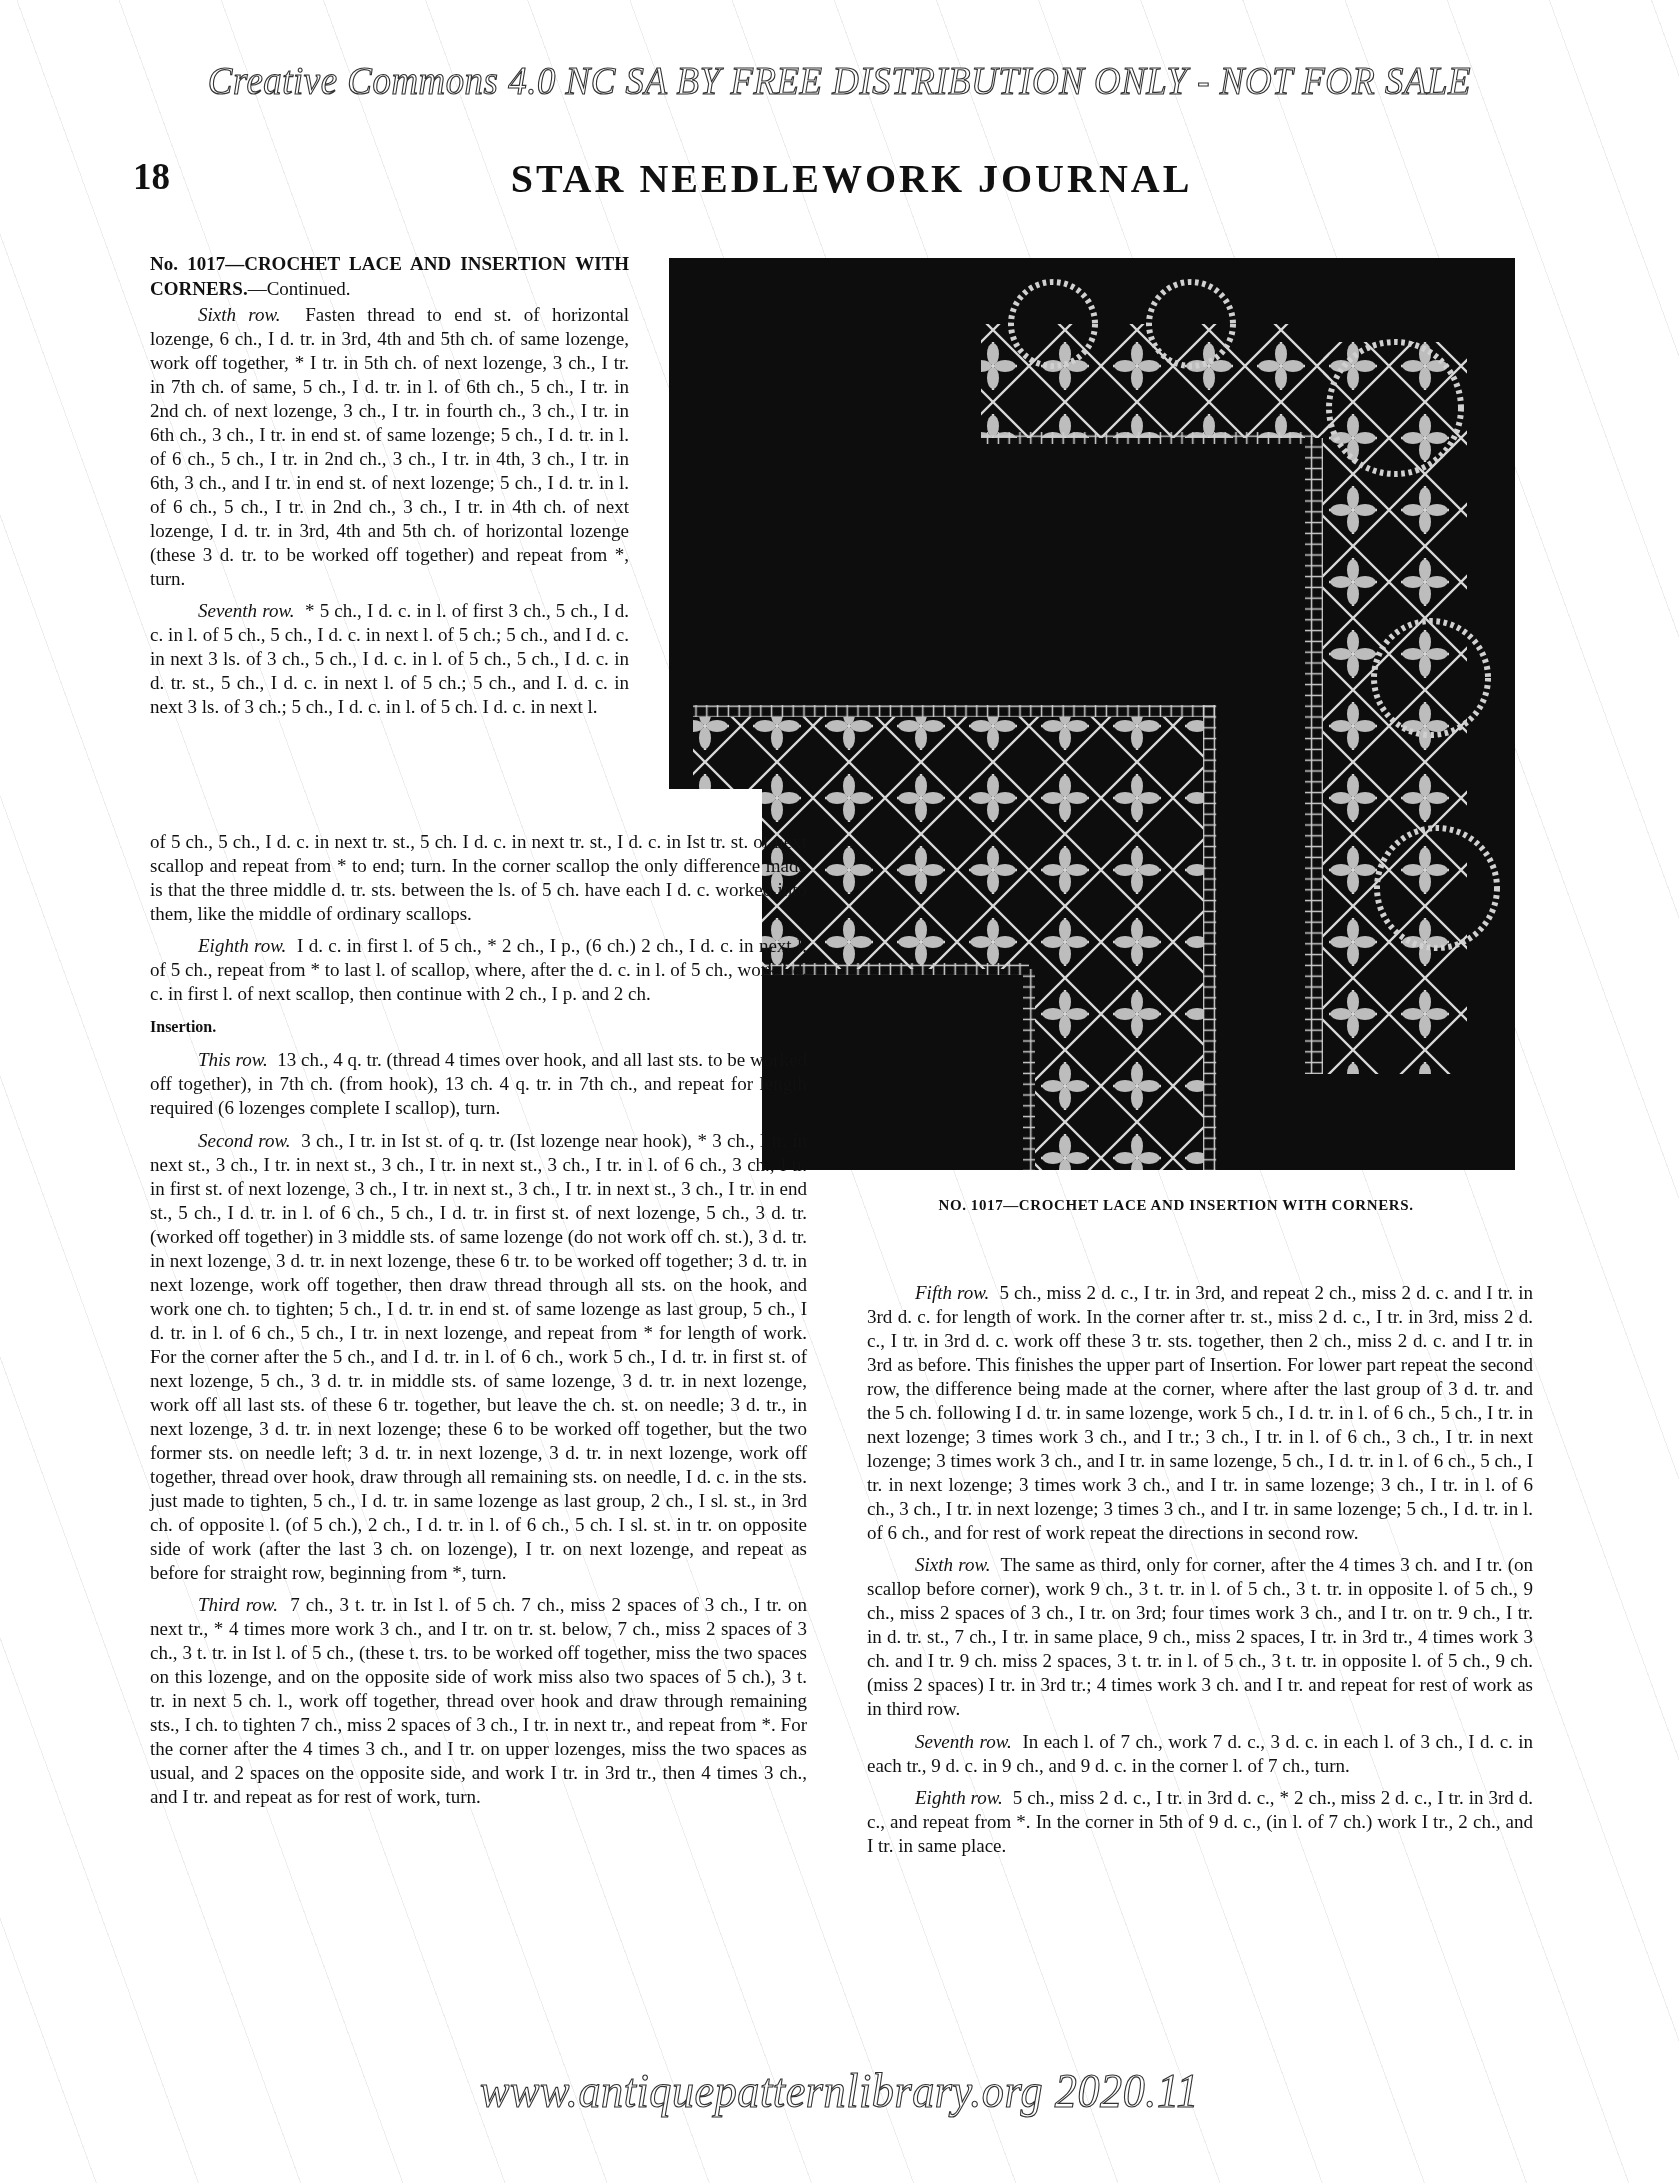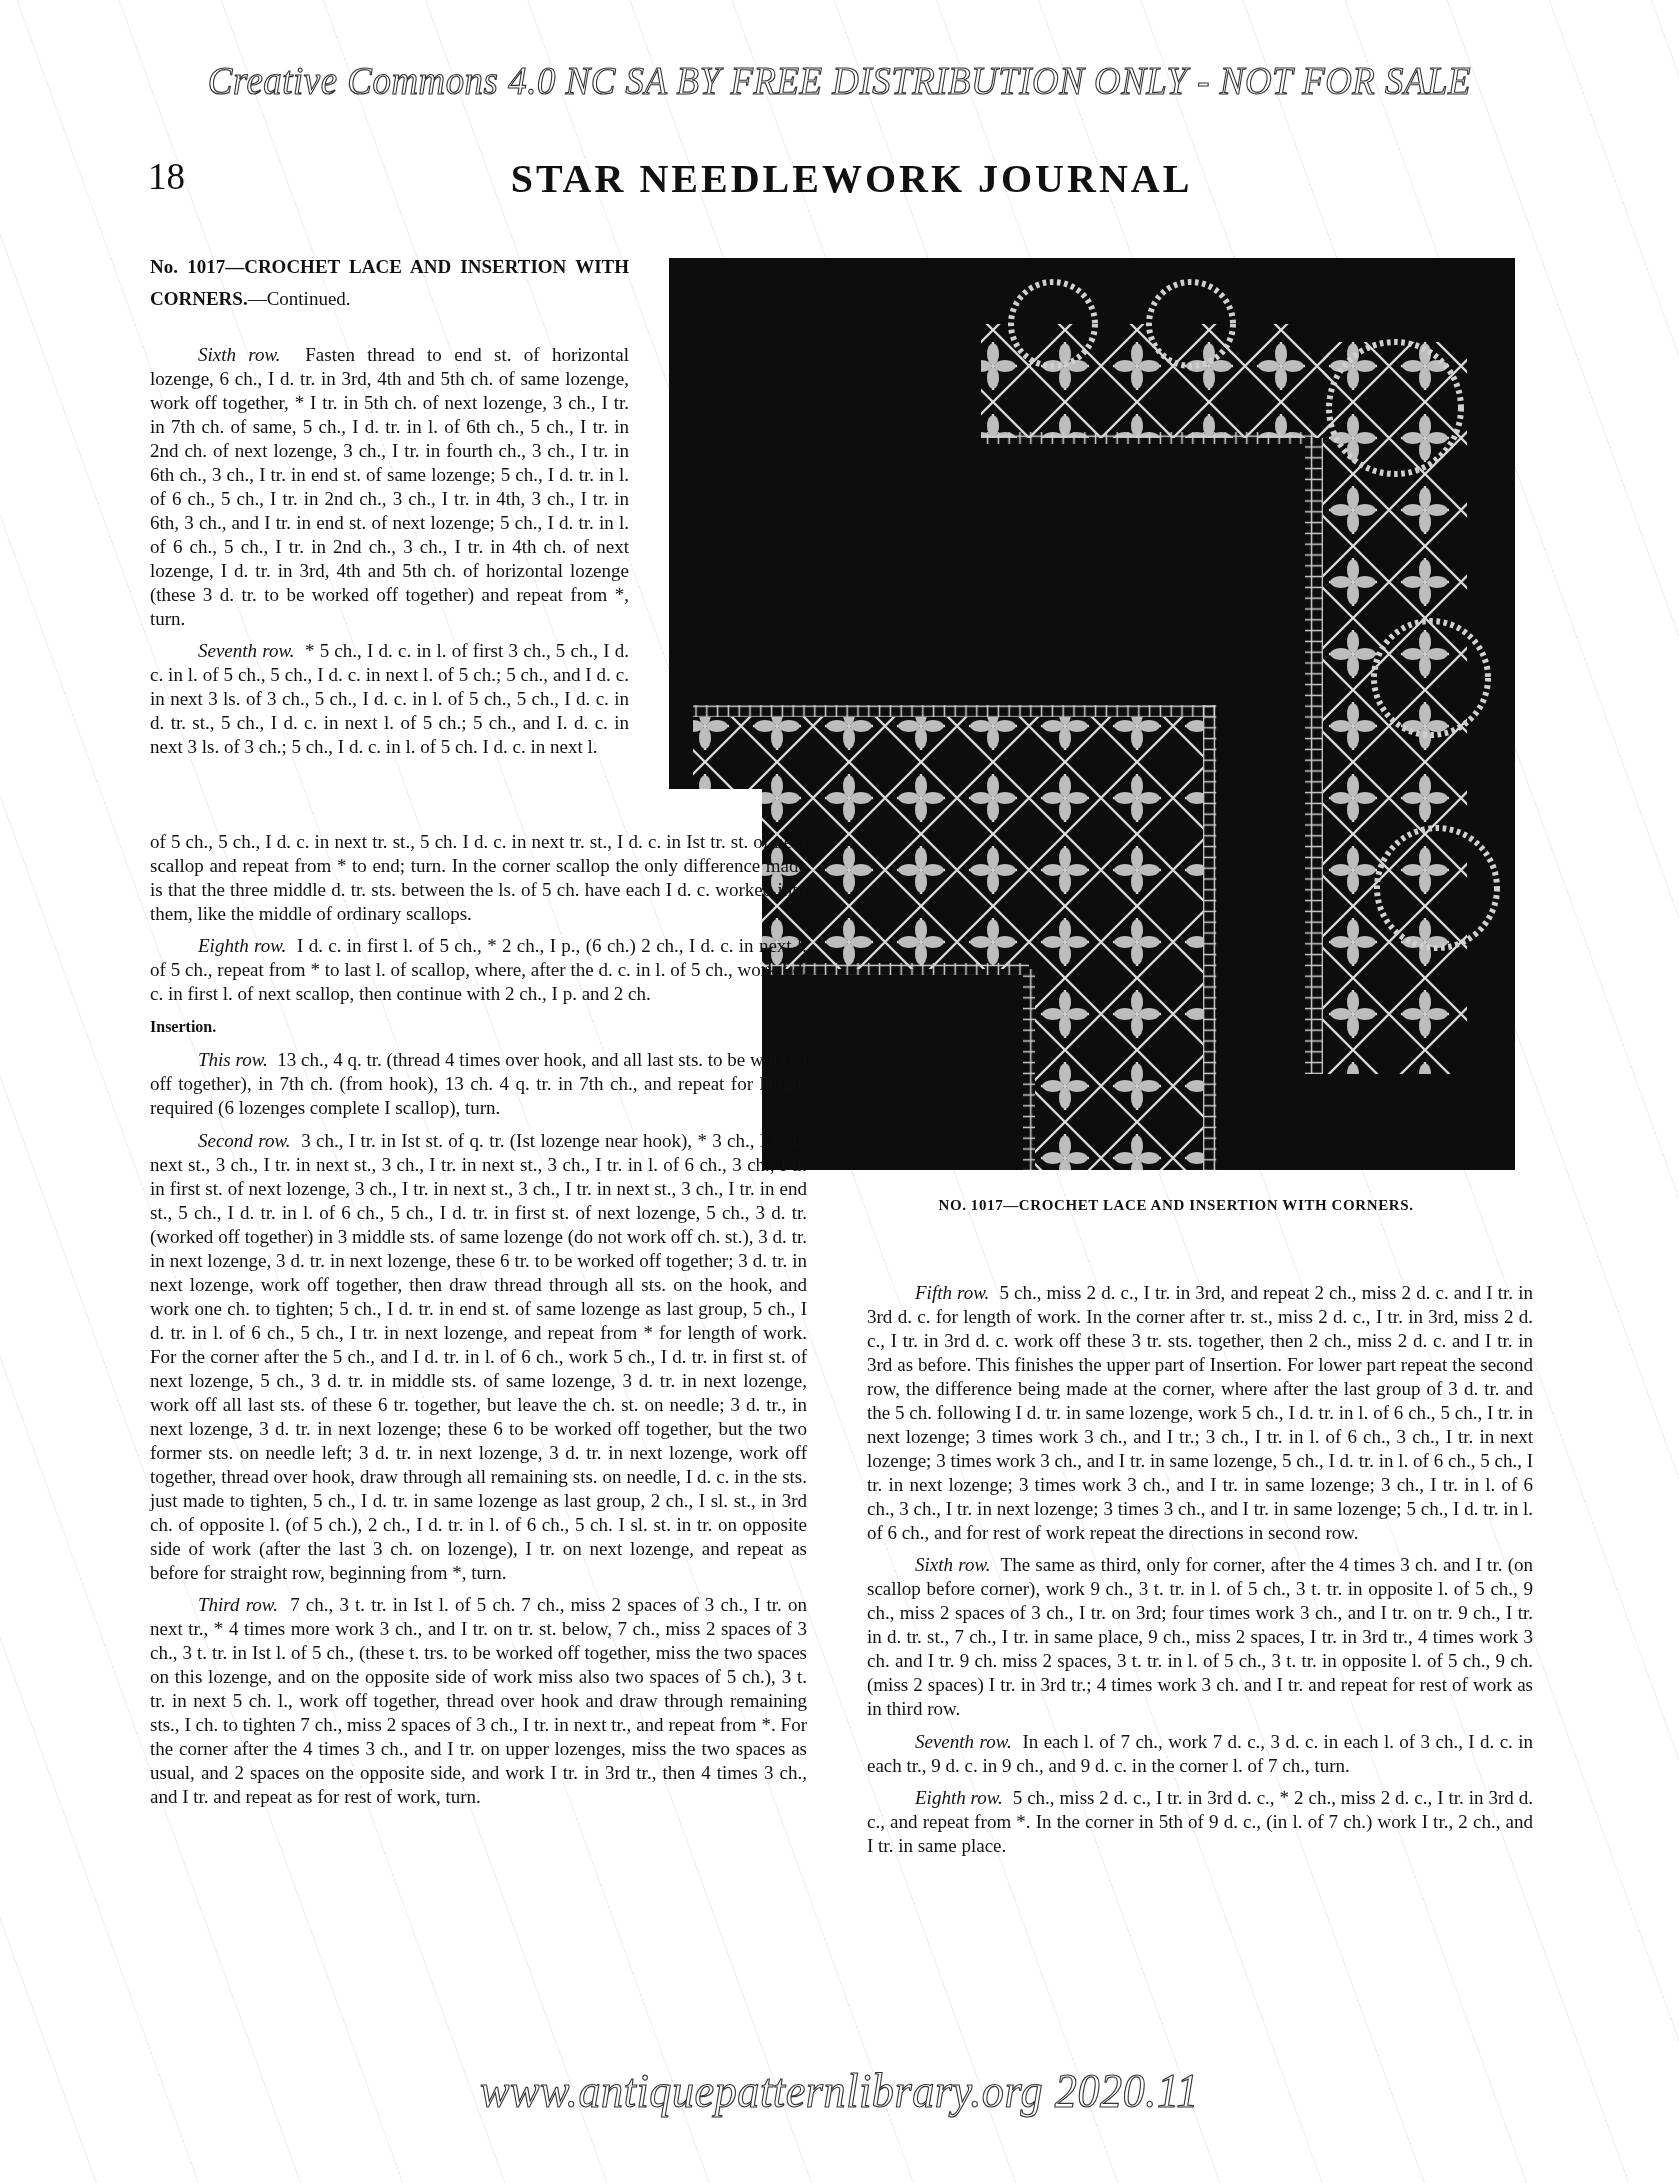--- a/index.html
+++ b/index.html
@@ -5,32 +5,32 @@
   html, body { margin:0; padding:0; }
   body { width:1679px; height:2183px; background:#ffffff; position:relative; overflow:hidden;
          font-family:"Liberation Serif","DejaVu Serif",serif; color:#111; }
   .watermark-stripes { position:absolute; inset:0; pointer-events:none;
     background: repeating-linear-gradient(70deg, transparent 0 90px, rgba(0,0,0,0.07) 90px 91px, transparent 91px 96px); }
   .banner { position:absolute; left:0; width:1679px; text-align:center; font-style:italic;
     font-family:"Liberation Serif","DejaVu Serif",serif; color:#fff;
     -webkit-text-stroke:1.2px #333; letter-spacing:0.6px; }
   .banner.top { top:57px; font-size:40px; transform:scaleX(0.92); }
   .banner.bottom { top:2063px; font-size:48px; transform:scaleX(0.92); }
-  .page-number { position:absolute; left:148px; top:155px; font-size:37px; font-weight:normal; }
+  .page-number { position:absolute; left:133px; top:155px; font-size:37px; font-weight:bold; }
   .journal-title { position:absolute; left:0; width:1679px; top:155px; text-align:center; font-size:40px;
     letter-spacing:3px; font-weight:bold; padding-left:24px; box-sizing:border-box; }
   .col { position:absolute; font-size:19px; line-height:24px; text-align:justify; }
   .col p { margin:0 0 8.4px 0; text-indent:48px; }
   .col p.noindent { text-indent:0; }
   .row-label { font-style:italic;margin-top:48px; }
   .left-top { left:150px; top:251px; width:479px; }
   .left-wide { left:150px; top:830px; width:657px; }
   .right-col { left:867px; top:1281px; width:666px; }
   .section-heading { font-weight:bold; font-size:16px; text-indent:0 !important; margin:4.8px 0 9.6px 0 !important; }
-  .pattern-heading { font-weight:bold; font-size:19px; line-height:32px; margin-bottom:28px; }
+  .pattern-heading { font-weight:bold; font-size:19px; line-height:25px; margin-bottom:2px; }
   .pattern-heading .cont { font-weight:normal; }
   .photo { position:absolute; left:669px; top:258px; width:846px; height:912px; background:#0d0d0d; }
   .photo-notch { position:absolute; left:669px; top:789px; width:93px; height:384px; background:#fff; }
   .photo svg { position:absolute; left:0; top:0; }
   .caption { position:absolute; left:864px; top:1197px; width:624px; text-align:center;
     font-size:15px; font-weight:bold; letter-spacing:0.6px; }
 </style>
 </head>
 <body>
 

